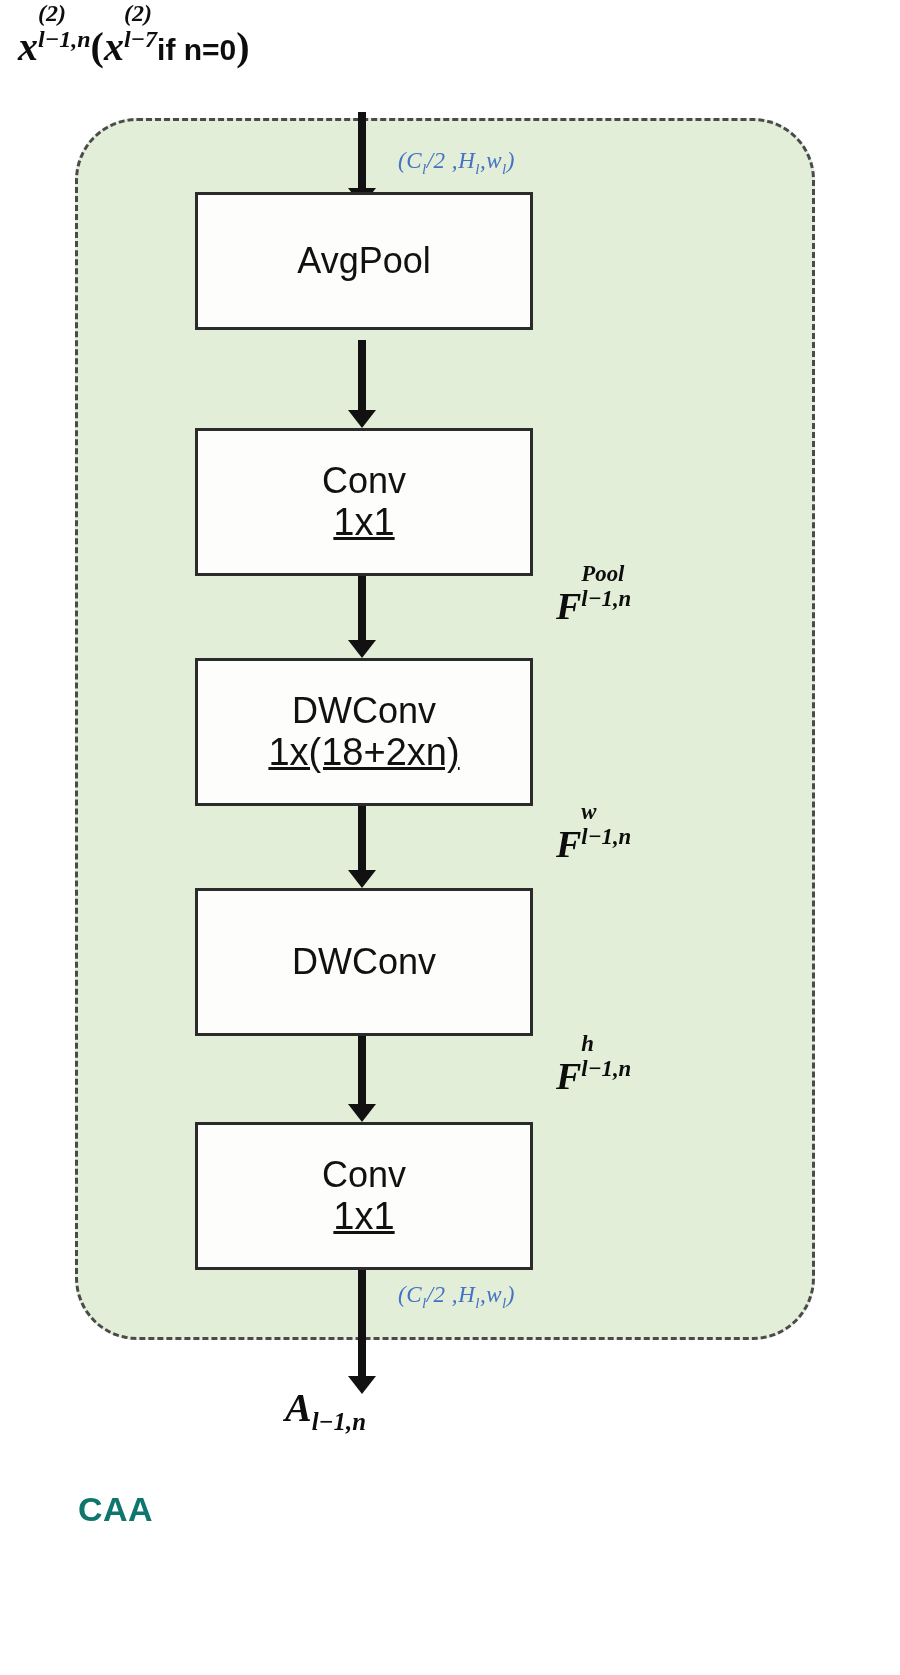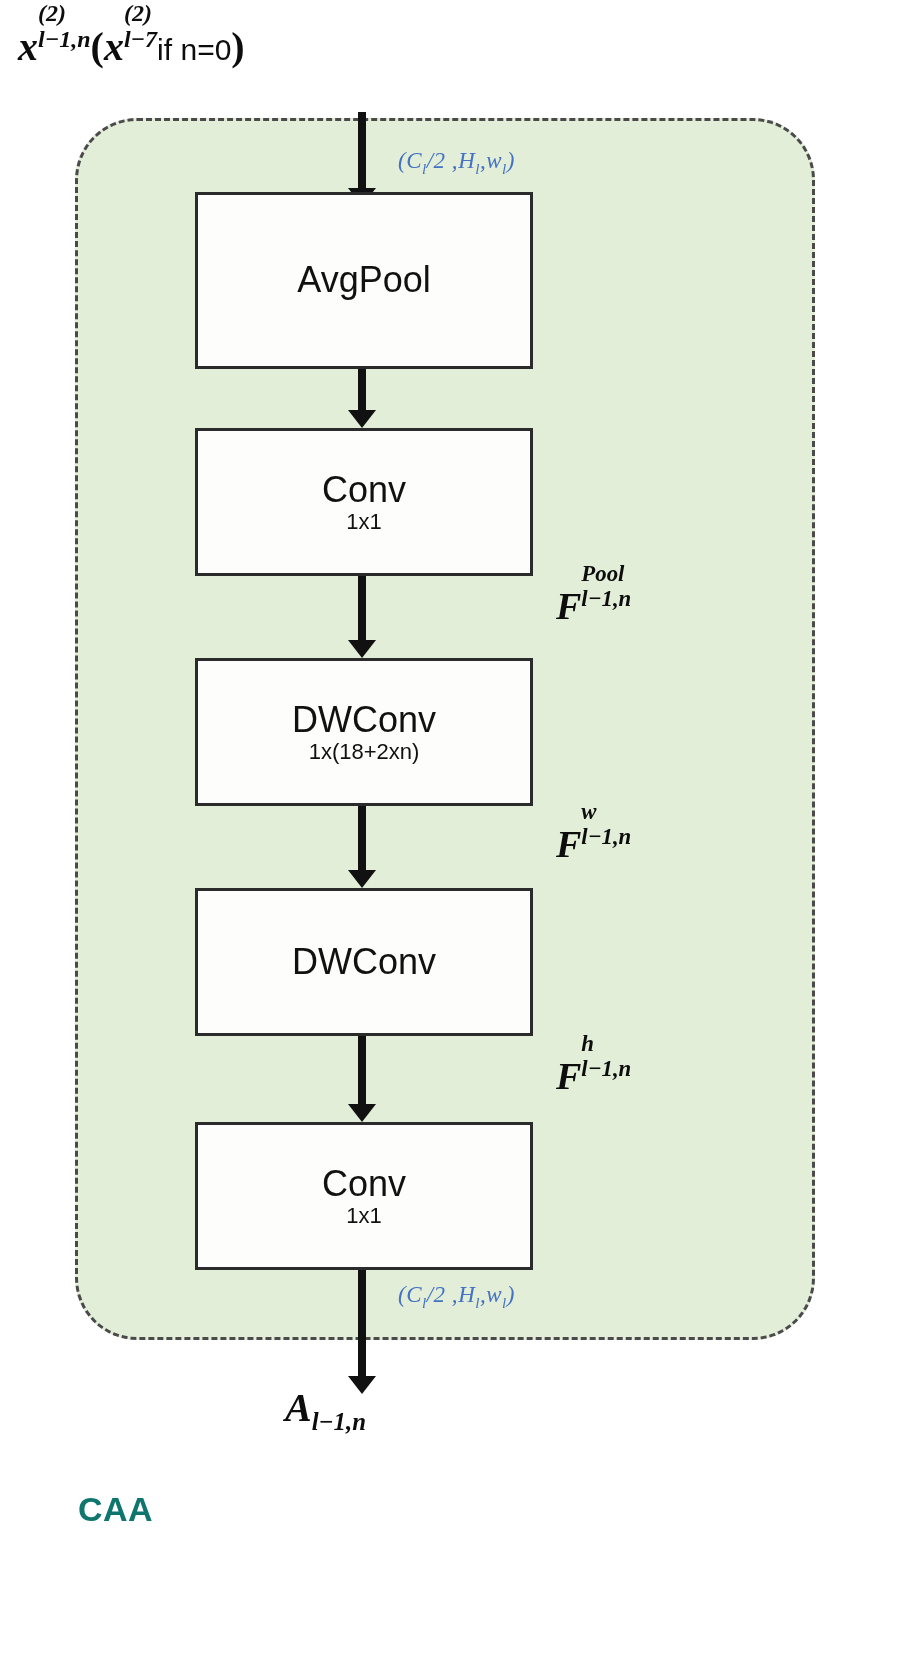--- a/index.html
+++ b/index.html
@@ -49,21 +49,21 @@
     left: 18px; top: 16px;
     font-size: 40px;
   }
   #input-label .paren {
     font-style: normal;
     font-weight: bold;
   }
   #input-label .cond {
     font-family: "Liberation Sans", sans-serif;
     font-style: normal;
-    font-weight: normal;
+    font-weight: bold;
     font-size: 30px;
   }
 
   
   #caa-container {
     position: absolute;
     left: 75px; top: 118px;
     width: 740px; height: 1222px;
     background: #e2eed7;
     border: 3px dashed #4a4a4a;
@@ -78,23 +78,23 @@
     display: flex;
     flex-direction: column;
     align-items: center;
     justify-content: center;
     color: #111111;
     font-family: "Liberation Sans", sans-serif;
     left: 195px;
     width: 338px;
   }
   .op-title { font-size: 36px; line-height: 1.12; }
-  .op-sub   { font-size: 22px; line-height: 1.12; }
-
-  #box-avgpool  { top: 192px;  height: 177px; }
+  .op-sub   { font-size: 38px; line-height: 1.12; text-decoration: underline; }
+
+  #box-avgpool  { top: 192px;  height: 138px; }
   #box-conv1    { top: 428px;  height: 148px; }
   #box-dwconv1  { top: 658px;  height: 148px; }
   #box-dwconv2  { top: 888px;  height: 148px; }
   #box-conv2    { top: 1122px; height: 148px; }
 
   
   .arrow {
     position: absolute;
     left: 358px;
     width: 8px;

